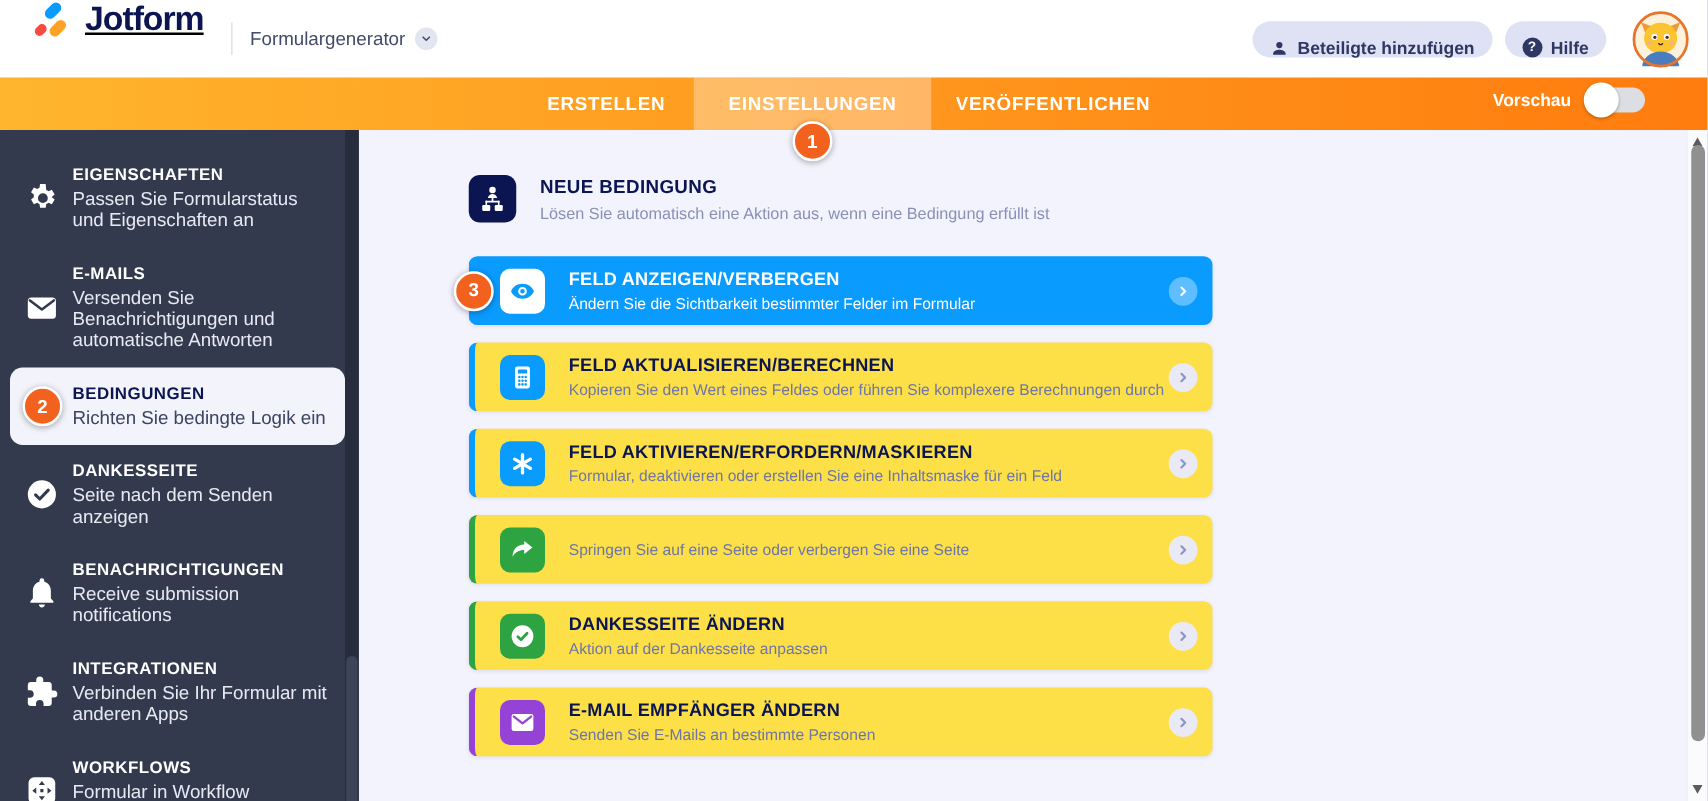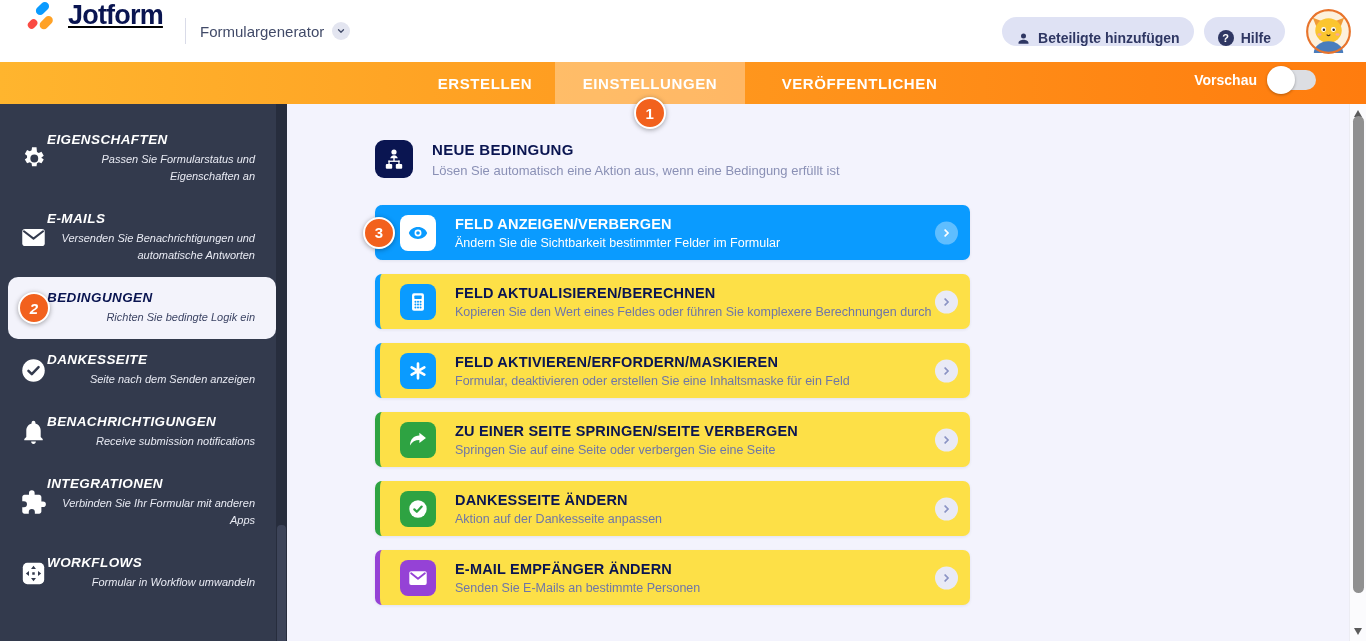--- a/index.html
+++ b/index.html
@@ -30,47 +30,47 @@
   .avatar { width: 47px; height: 47px; margin-left: 20px; cursor: pointer; }
 
   
   .navbar { position: absolute; top: 62px; left: 0; right: 0; height: 42px;
             background: linear-gradient(90deg, var(--nav-start), var(--nav-end)); z-index: 4; }
   .nav-tab { position: absolute; top: 0; height: 42px; display: flex; align-items: center; justify-content: center;
              color: #fff; font-size: 15px; font-weight: 600; letter-spacing: 0.6px; cursor: pointer; }
   .nav-tab.active { background: rgba(255,255,255,0.32); }
   .nav-tab:nth-of-type(1) { left: 415px; width: 140px; }
   .nav-tab:nth-of-type(2) { left: 555px; width: 190px; }
-  .nav-tab:nth-of-type(3) { left: 762px; width: 195px; }
+  .nav-tab:nth-of-type(3) { left: 745px; width: 195px; }
   .preview { position: absolute; right: 50px; top: 0; height: 36px; display: flex; align-items: center; gap: 13px;
              color: #fff; font-size: 14px; font-weight: 600; }
   .toggle { position: relative; width: 46px; height: 20px; border-radius: 10px; background: #dcdee3; cursor: pointer; }
   .toggle .knob { position: absolute; left: -3px; top: -4px; width: 28px; height: 28px; border-radius: 50%;
                   background: #fff; box-shadow: 0 1px 3px rgba(0,0,0,0.3); }
 
   
   .step-badge { width: 32px; height: 32px; border-radius: 50%; background: var(--badge-orange);
                 border: 2.5px solid #fff; box-shadow: 0 1px 5px rgba(0,0,0,0.35); color: #fff; font-size: 15px;
                 font-weight: 700; display: flex; align-items: center; justify-content: center; z-index: 9; }
   .step-badge:empty { display: none; }
   .nav-tab .step-badge { position: absolute; bottom: -25px; left: 50%; transform: translateX(-50%); }
   .sb-item .step-badge { position: absolute; left: 10px; top: 50%; transform: translateY(-50%); }
   .cond-row .step-badge { position: absolute; left: -17px; top: 50%; transform: translateY(-50%); }
 
   
   .sidebar { position: absolute; top: 104px; left: 0; bottom: 0; width: 287px; background: var(--sidebar-bg); z-index: 2; }
   .sb-track { position: absolute; right: 0; top: 0; bottom: 0; width: 11px; background: #272d3d; }
   .sb-thumb { position: absolute; right: 1px; width: 9px; top: 421px; height: 130px; background: #3d4459; border-radius: 4px; cursor: pointer; }
   .sb-list { position: absolute; top: 15px; left: 0; right: 11px; }
-  .sb-item { position: relative; display: flex; align-items: center; padding: 13px 12px 13px 12px;
-             margin-left: 8px; border-radius: 10px; cursor: pointer; font-style: italic; }
+  .sb-item { position: relative; display: flex; align-items: center; gap: 11px; padding: 13px 12px 13px 12px;
+             margin-left: 8px; border-radius: 10px; cursor: pointer; }
   .sb-icon { flex: 0 0 27px; width: 27px; height: 27px; color: #fff; }
   .sb-icon svg { width: 100%; height: 100%; }
   .sb-title { font-size: 13.5px; font-weight: 700; color: #fff; letter-spacing: 0.4px; margin-bottom: 4px; }
-  .sb-desc { font-size: 11px; line-height: 17px; font-weight: 500; color: #e8eaf3; width: 208px; text-align: right; }
+  .sb-desc { font-size: 15px; line-height: 17px; font-weight: 500; color: #e8eaf3; width: 208px; }
   .sb-item.active { background: #f3f3fb; }
   .sb-item.active .sb-title { color: var(--brand-navy); }
   .sb-item.active .sb-desc { color: #3c4464; }
   .sb-item.active .sb-icon { visibility: hidden; }
 
   
   .content { position: absolute; left: 287px; top: 104px; right: 17px; bottom: 0; overflow: hidden; }
   .intro { position: absolute; left: 88px; top: 36px; display: flex; align-items: center; gap: 19px; }
   .intro-icon { width: 38px; height: 38px; border-radius: 9px; background: var(--brand-navy);
                 display: flex; align-items: center; justify-content: center; }
@@ -343,21 +343,20 @@
     </span>
   </div>
         <div class="cond-row" style="--accent: #2ea342;">
     <span class="cond-icon">
             <svg viewBox="0 0 24 24" fill="#fff">
               <path d="M13.5 4.2l7.2 5.6-7.2 5.6v-3.5c-4.7 0-7.9 2-10.2 6 .3-6.8 4-10.5 10.2-10.7V4.2z"></path>
             </svg>
           </span>
 
     <span>
-      <div class="cond-title">ZU EINER SEITE SPRINGEN/SEITE VERBERGEN</div>
       <div class="cond-desc">Springen Sie auf eine Seite oder verbergen Sie eine Seite</div>
     </span>
     <span class="cond-chev">
       <svg viewBox="0 0 24 24" fill="none" stroke="currentColor" stroke-width="3.2" stroke-linecap="round" stroke-linejoin="round">
               <path d="M9.5 6.5L15 12l-5.5 5.5"></path>
             </svg>
     </span>
   </div>
         <div class="cond-row" style="--accent: #2ea342;">
     <span class="cond-icon">

